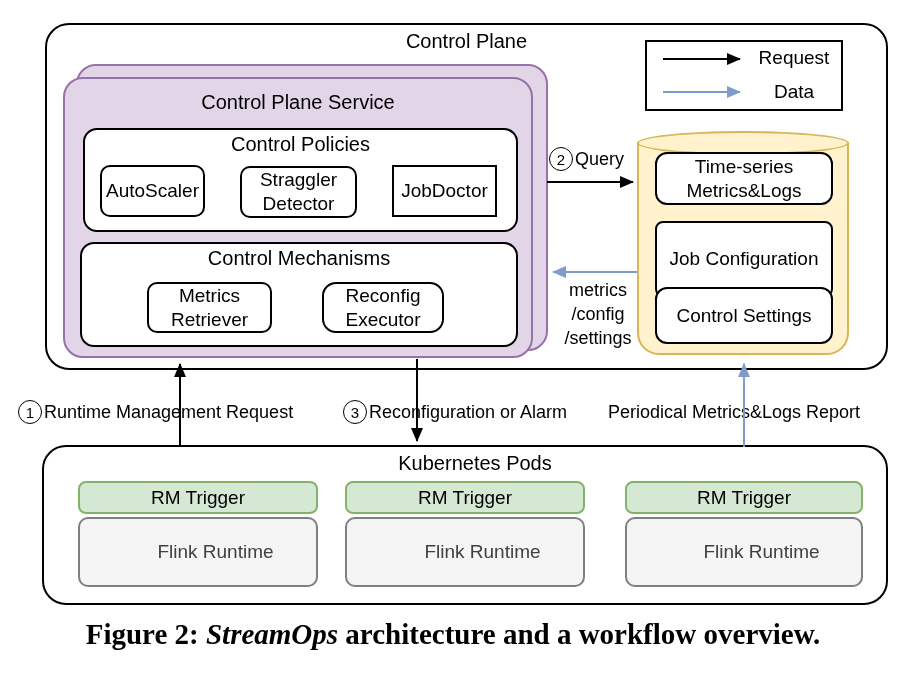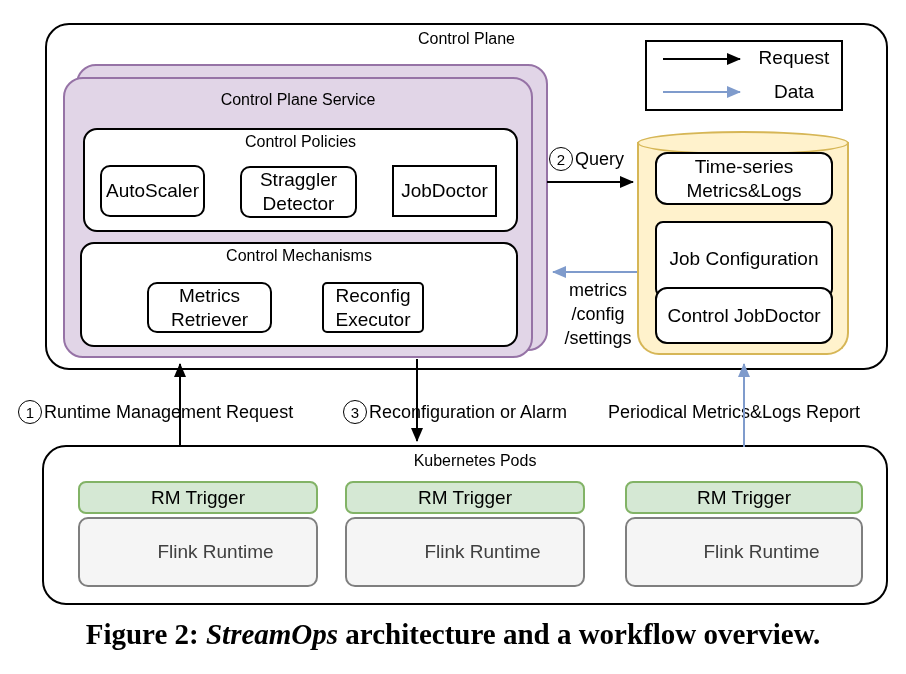--- a/index.html
+++ b/index.html
@@ -3,21 +3,21 @@
 <meta charset="utf-8">
 <style>
   html,body { margin:0; padding:0; background:#ffffff; }
   .canvas {
     position:relative; width:906px; height:674px; background:#ffffff;
     font-family:"Liberation Sans", sans-serif; color:#000; overflow:hidden;
   }
   .abs { position:absolute; box-sizing:border-box; }
   .flexc { display:flex; align-items:center; justify-content:center; text-align:center; }
   .blackbox { border:2px solid #000; background:#fff; }
-  .title { text-align:center; font-size:16px; }
+  .title { text-align:center; font-size:20px; }
 
   #outer       { left:45px;  top:23px;  width:843px; height:347px; border:2px solid #000; border-radius:24px; background:#fff; }
   #cp-title    { left:45px;  top:30px;  width:843px; }
 
   #legend      { left:645px; top:40px;  width:198px; height:71px; border:2px solid #000; background:#fff; }
   #legend-request { left:748px; top:47px; width:92px; text-align:center; font-size:19px; }
   #legend-data    { left:748px; top:81px; width:92px; text-align:center; font-size:19px; }
 
   #svc-back    { left:76px;  top:64px;  width:472px; height:287px; background:var(--purple-fill); border:2px solid var(--purple-stroke); border-radius:20px; }
   #svc-front   { left:63px;  top:77px;  width:470px; height:281px; background:var(--purple-fill); border:2px solid var(--purple-stroke); border-radius:20px; }
@@ -25,21 +25,21 @@
 
   #policies    { left:83px;  top:128px; width:435px; height:104px; border-radius:14px; }
   #policies-title { left:83px; top:133px; width:435px; }
   #autoscaler  { left:100px; top:165px; width:105px; height:52px; border-radius:10px; font-size:19px; }
   #straggler   { left:240px; top:166px; width:117px; height:52px; border-radius:10px; font-size:19px; line-height:24px; }
   #jobdoctor   { left:392px; top:165px; width:105px; height:52px; border-radius:0; font-size:19px; }
 
   #mechanisms  { left:80px;  top:242px; width:438px; height:105px; border-radius:14px; }
   #mech-title  { left:80px;  top:247px; width:438px; }
   #met-retriever { left:147px; top:282px; width:125px; height:51px; border-radius:10px; font-size:19px; line-height:24px; }
-  #rec-executor  { left:322px; top:282px; width:102px; height:51px; border-radius:5px; font-size:19px; line-height:24px; }
+  #rec-executor  { left:322px; top:282px; width:122px; height:51px; border-radius:14px; font-size:19px; line-height:24px; }
 
   #db-body  { left:637px; top:142px; width:212px; height:213px; background:var(--yellow-fill); border:2px solid var(--yellow-stroke); border-top:none; border-radius:0 0 22px 22px; }
   #db-top   { left:637px; top:131px; width:212px; height:24px;  background:var(--yellow-fill); border:2px solid var(--yellow-stroke); border-radius:50%; }
   #db-ts    { left:655px; top:152px; width:178px; height:53px; border-radius:12px; font-size:19px; line-height:24px; }
   #db-jc    { left:655px; top:221px; width:178px; height:76px; border-radius:8px; font-size:19px; }
   #db-cs    { left:655px; top:287px; width:178px; height:57px; border-radius:12px; font-size:19px; }
 
   #pods        { left:42px;  top:445px; width:846px; height:160px; border:2px solid #000; border-radius:24px; background:#fff; }
   #pods-title  { left:52px;  top:452px; width:846px; }
   .trigger  { top:481px; height:33px; background:var(--green-fill); border:2px solid var(--green-stroke); border-radius:8px; font-size:19px; }
@@ -91,21 +91,21 @@
 
   <div class="abs blackbox" id="mechanisms"></div>
   <div class="abs title" id="mech-title">Control Mechanisms</div>
   <div class="abs blackbox flexc" id="met-retriever">Metrics Retriever</div>
   <div class="abs blackbox flexc" id="rec-executor">Reconfig Executor</div>
 
   <div class="abs" id="db-body"></div>
   <div class="abs" id="db-top"></div>
   <div class="abs blackbox flexc" id="db-ts">Time-series Metrics&amp;Logs</div>
   <div class="abs blackbox flexc" id="db-jc">Job Configuration</div>
-  <div class="abs blackbox flexc" id="db-cs">Control JobDoctor</div>
+  <div class="abs blackbox flexc" id="db-cs">Control Settings</div>
 
   <div class="abs annot" id="step2">
     <span class="circ">2</span>
     <span>Query</span>
   </div>
 
   <div class="abs" id="data-flow">
     <div>metrics</div>
     <div>/config</div>
     <div>/settings</div>

